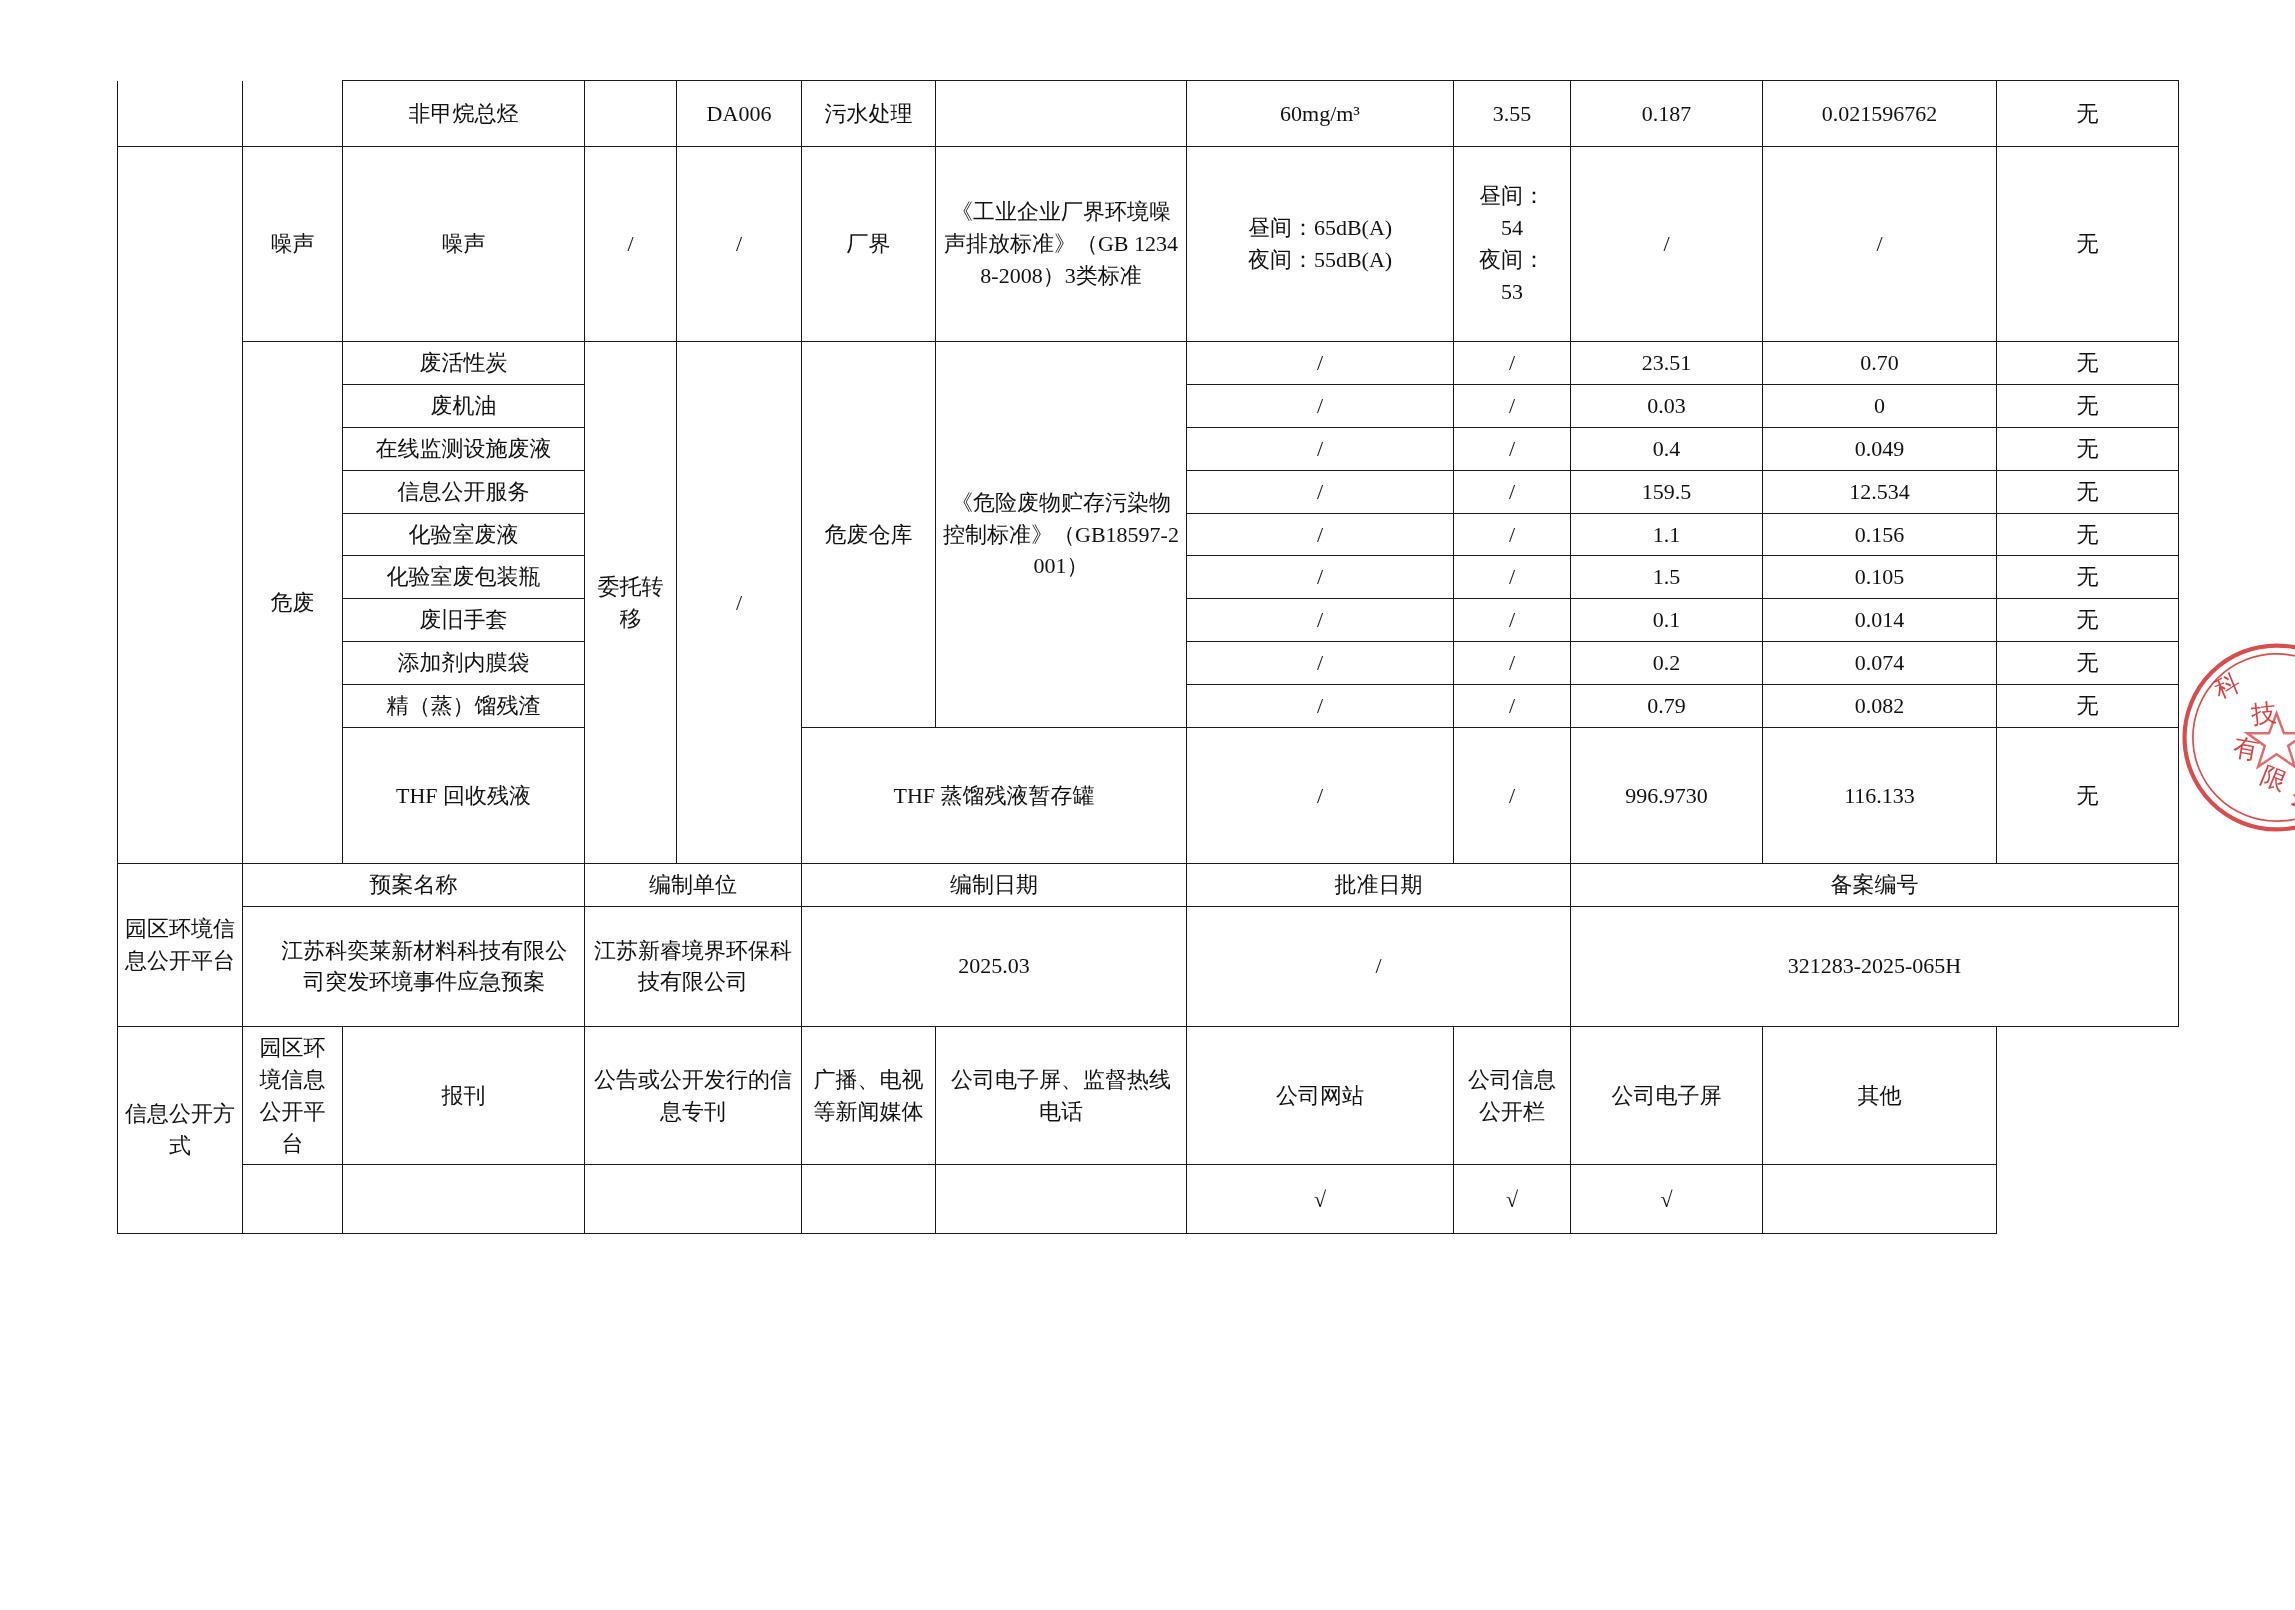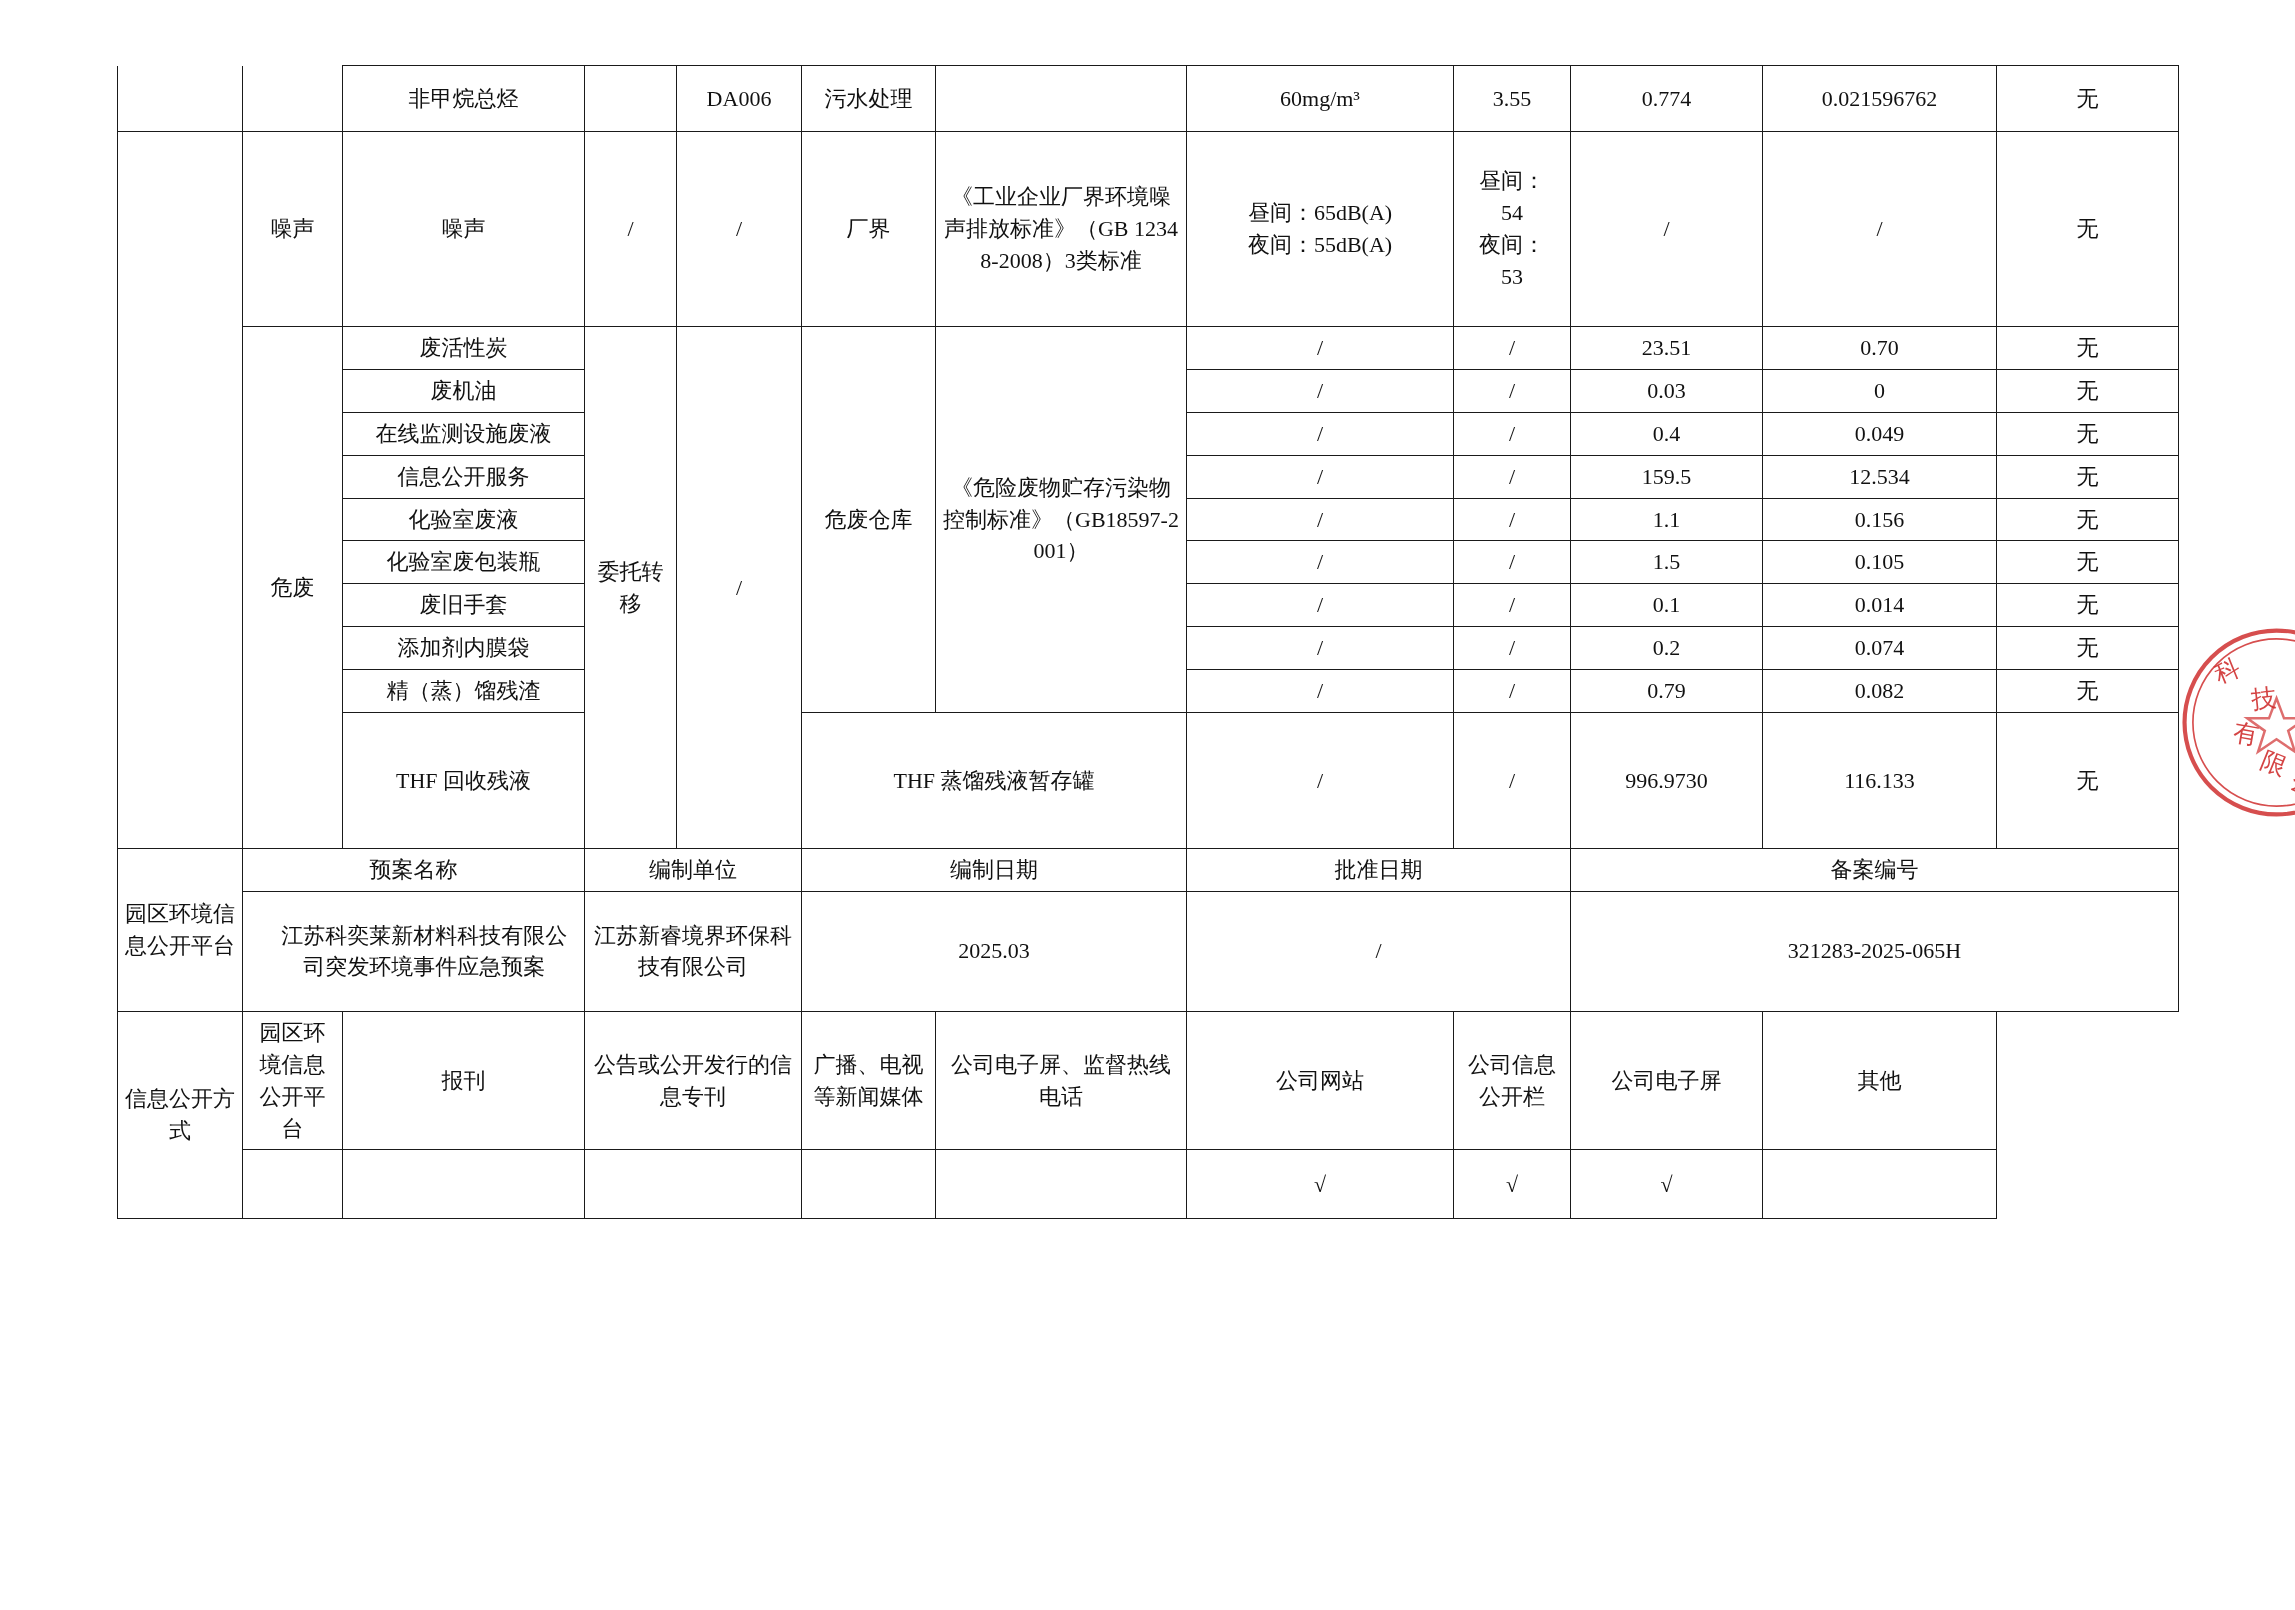--- a/index.html
+++ b/index.html
@@ -10,21 +10,21 @@
   body {
     width: 2295px;
     height: 1611px;
     font-family: "Liberation Serif", "DejaVu Serif", serif;
     color: #111111;
     position: relative;
     overflow: hidden;
   }
   .page {
     position: absolute;
-    left: 0; top: 0;
+    left: 0; top: 15px;
     width: 2295px;
     height: 1224px;
   }
   table.doc {
     position: absolute;
     left: 117px;
     top: 65px;
     width: 2062px;
     border-collapse: collapse;
     table-layout: fixed;
@@ -78,21 +78,21 @@
         <tr>
       <td style="border-top:none;border-left:1.7px solid #1a1a1a;"></td>
       <td style="border-top:none;"></td>
       <td class="tall">非甲烷总烃</td>
       <td></td>
       <td>DA006</td>
       <td>污水处理</td>
       <td></td>
       <td><span>60mg/m³</span></td>
       <td>3.55</td>
-      <td>0.774</td>
+      <td>0.187</td>
       <td>0.021596762</td>
       <td>无</td>
     </tr>
 
     <tr>
       <td style="border-left:1.7px solid #1a1a1a;border-top:none;border-bottom:none;"></td>
       <td style="height:184px">噪声</td>
       <td>噪声</td>
       <td>/</td>
       <td>/</td>

